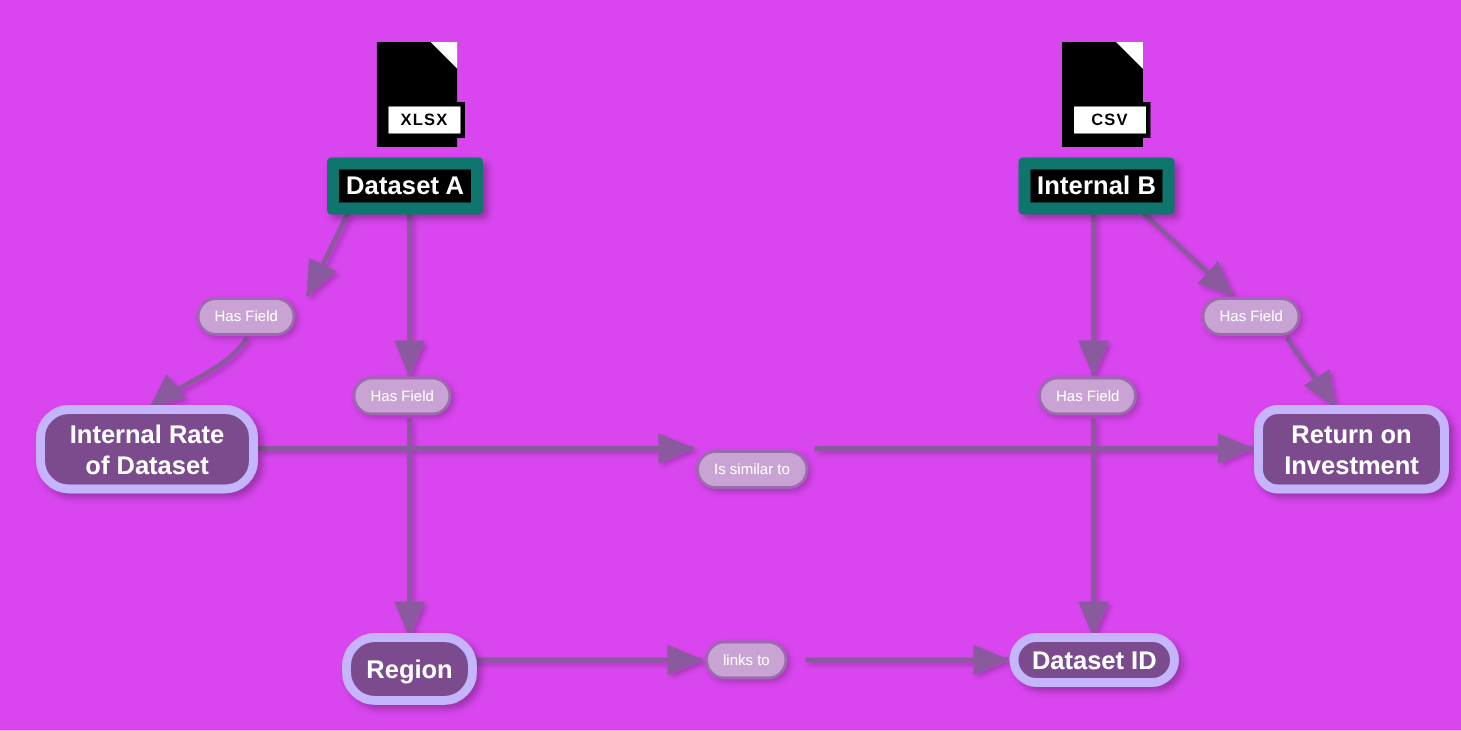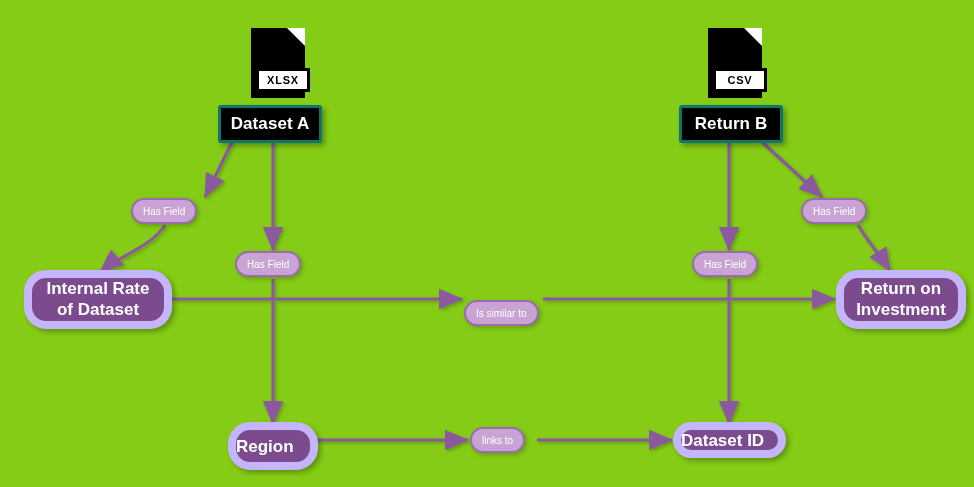--- a/index.html
+++ b/index.html
@@ -4,21 +4,21 @@
 <style>
   html, body {
     margin: 0;
     padding: 0;
     background: #ffffff;
   }
   #canvas {
     position: relative;
     width: 974px;
     height: 487px;
-    background: #84cc16;
+    background: #d946ef;
     font-family: "Liberation Sans", sans-serif;
     overflow: hidden;
   }
   svg.edges {
     position: absolute;
     left: 0;
     top: 0;
     width: 974px;
     height: 487px;
   }
@@ -74,46 +74,46 @@
     letter-spacing: 0.8px;
     color: #000000;
     font-family: "Liberation Sans", sans-serif;
     line-height: 1;
   }
 
   
   .dataset-node {
     position: absolute;
     background: #000000;
-    border: 3px solid #0f766e;
+    border: 8px solid #0f766e;
     border-radius: 3px;
     color: #ffffff;
     font-weight: bold;
     font-size: 17px;
     display: flex;
     align-items: center;
     justify-content: center;
     box-sizing: border-box;
     box-shadow: 3px 3px 5px rgba(0,0,0,0.30);
     letter-spacing: 0.1px;
   }
 
   
   .field-node {
     position: absolute;
     background: #7B4B8E;
-    border: 8px solid #c4b5fd;
+    border: 6px solid #c4b5fd;
     border-radius: 22px;
     color: #ffffff;
     font-weight: bold;
     font-size: 17px;
     line-height: 21px;
     display: flex;
     align-items: center;
-    justify-content: flex-start;
+    justify-content: center;
     text-align: center;
     box-sizing: border-box;
     box-shadow: 3px 3px 5px rgba(0,0,0,0.28);
   }
 
   
   .edge-label {
     position: absolute;
     background: #C9A3D4;
     border: 2px solid #9A6BAD;
@@ -183,28 +183,28 @@
     <div class="fold"></div>
     <div class="ext-box">
       <div class="ext-inner">
         <span class="ext-text">CSV</span>
       </div>
     </div>
   </div>
 
   <div class="dataset-node" style="left:218px; top:105px; width:104px; height:38px;">Dataset A</div>
 
-  <div class="dataset-node" style="left:679px; top:105px; width:104px; height:38px;">Return B</div>
+  <div class="dataset-node" style="left:679px; top:105px; width:104px; height:38px;">Internal B</div>
 
   <div class="field-node" style="left:24px; top:270px; width:148px; height:59px; flex-direction:column;">
     <span>Internal Rate</span>
     <span>of Dataset</span>
   </div>
 
-  <div class="field-node" style="left:836px; top:270px; width:130px; height:59px; flex-direction:column;">
+  <div class="field-node" style="left:836px; top:270px; width:130px; height:59px; flex-direction:column;border-radius:16px;">
     <span>Return on</span>
     <span>Investment</span>
   </div>
 
   <div class="field-node" style="left:228px; top:422px; width:90px; height:48px;">Region</div>
 
   <div class="field-node" style="left:673px; top:422px; width:113px; height:36px;">Dataset ID</div>
 
   <div class="edge-label" style="left:131px; top:198px;">Has Field</div>
 

